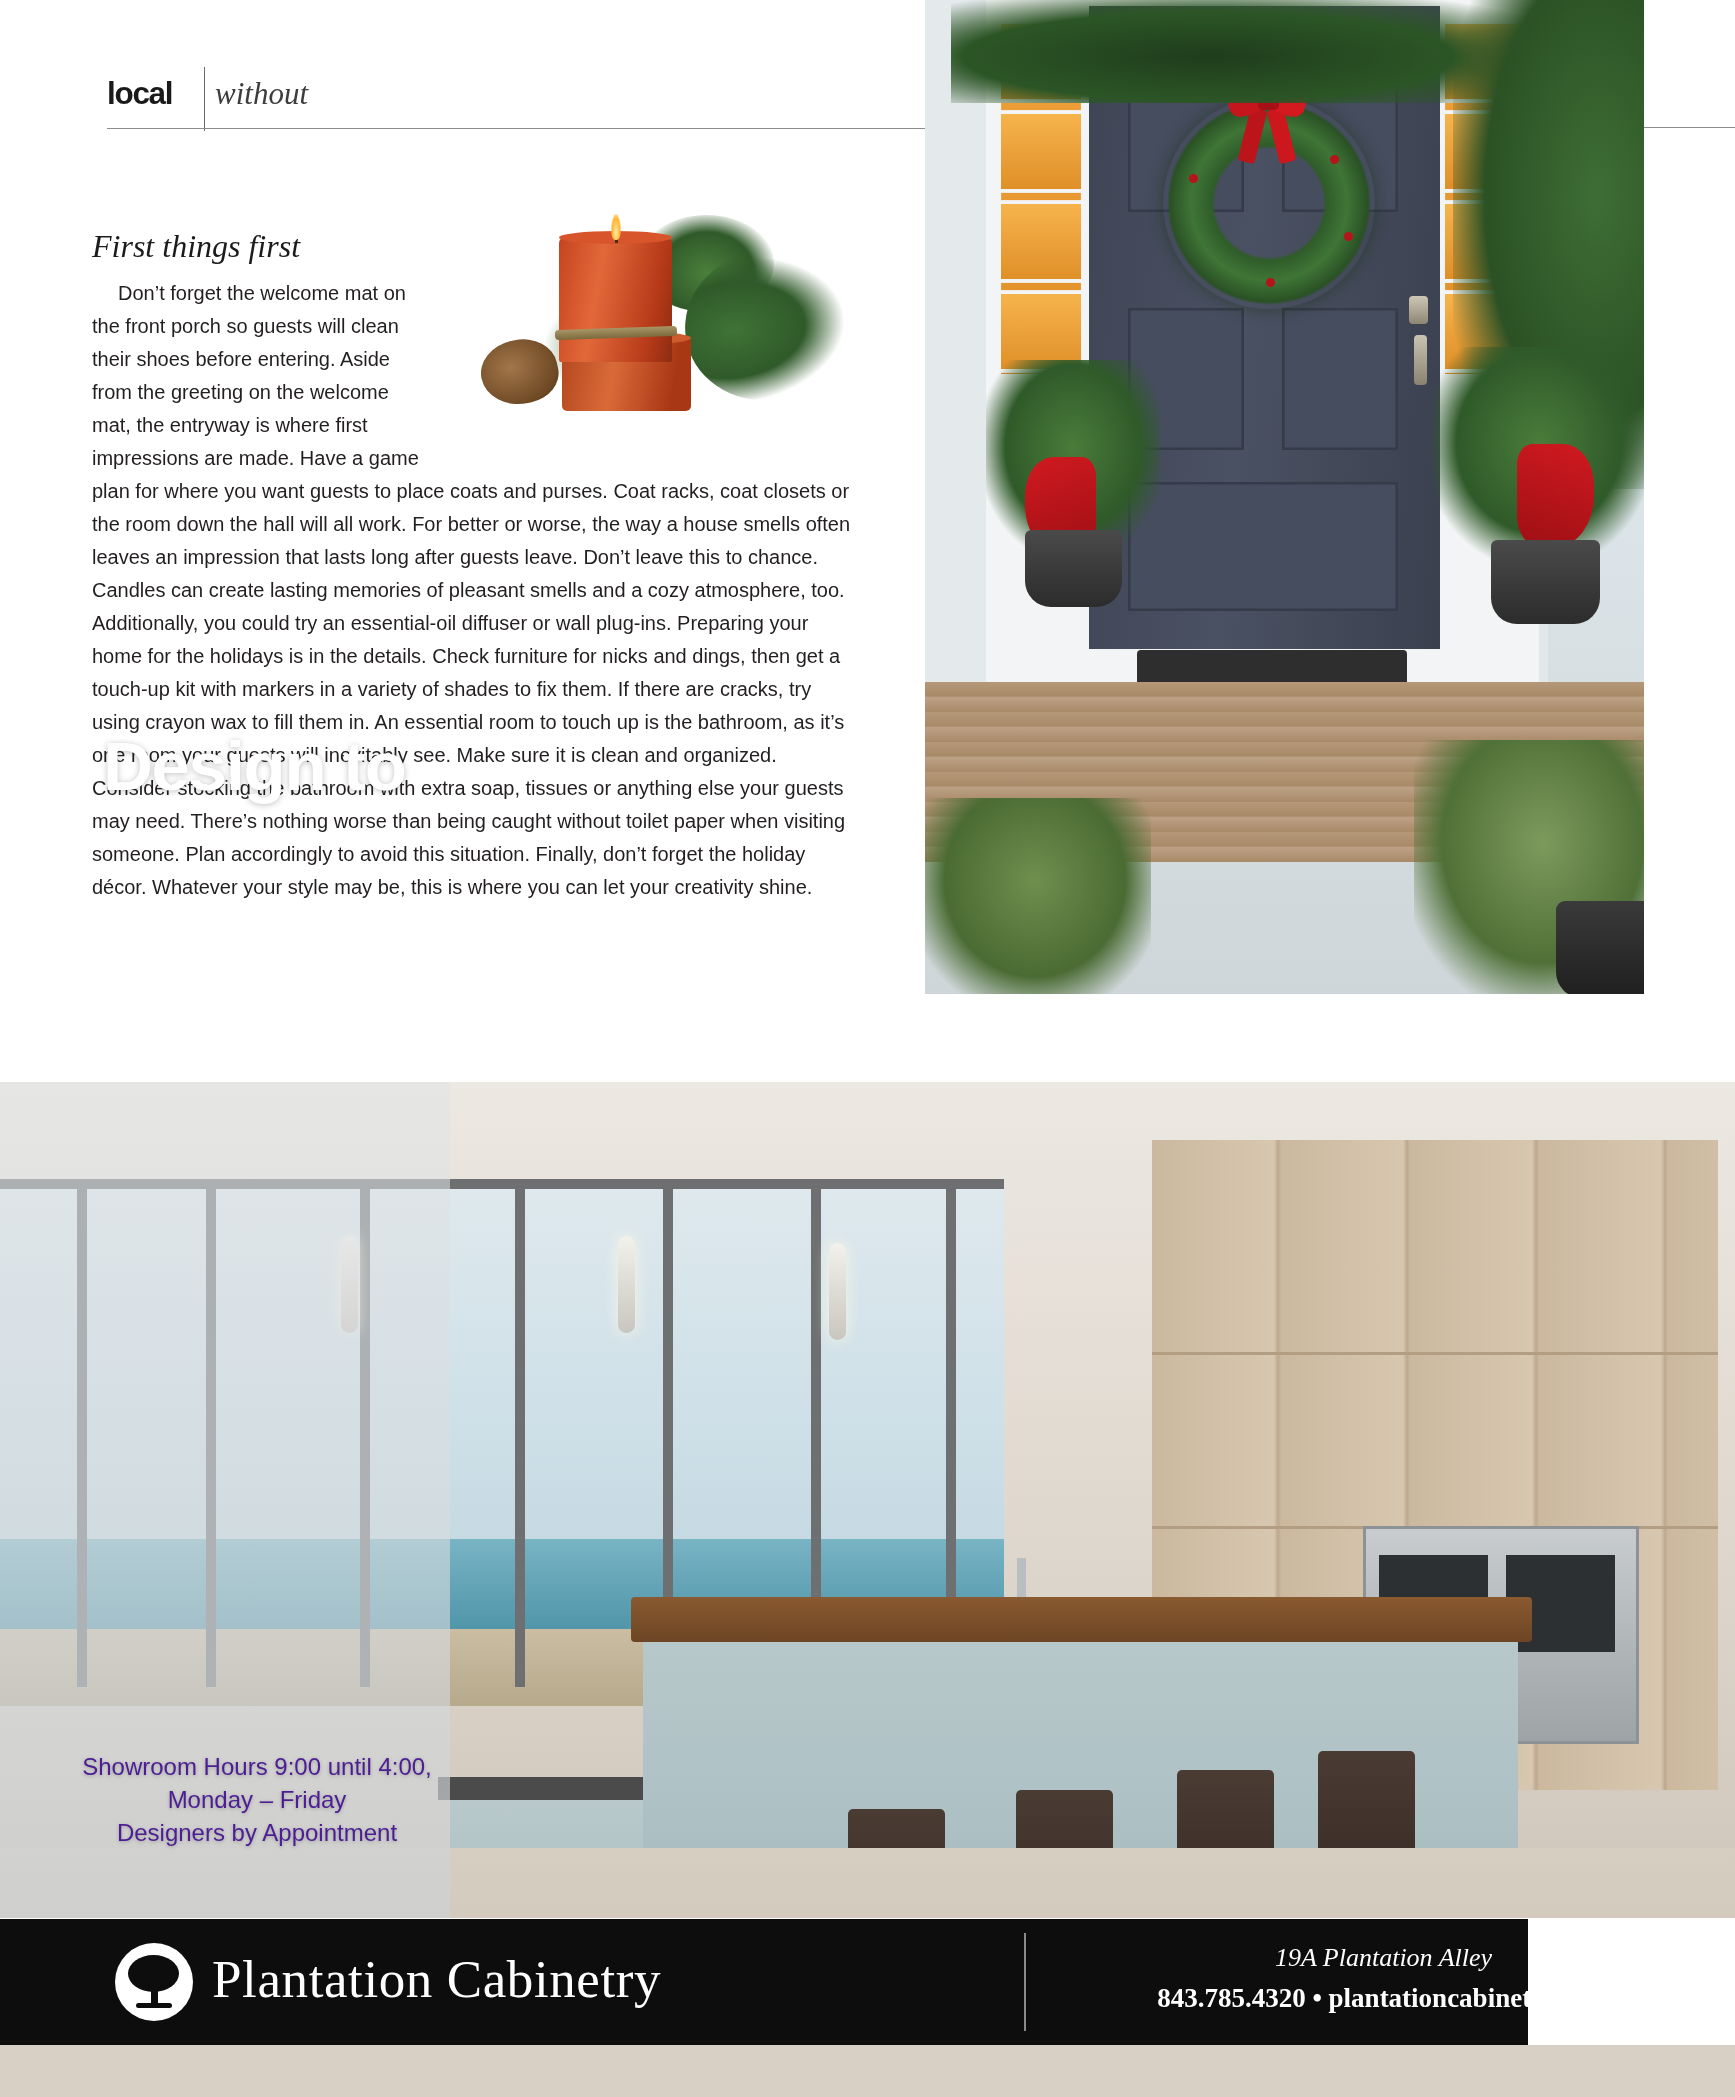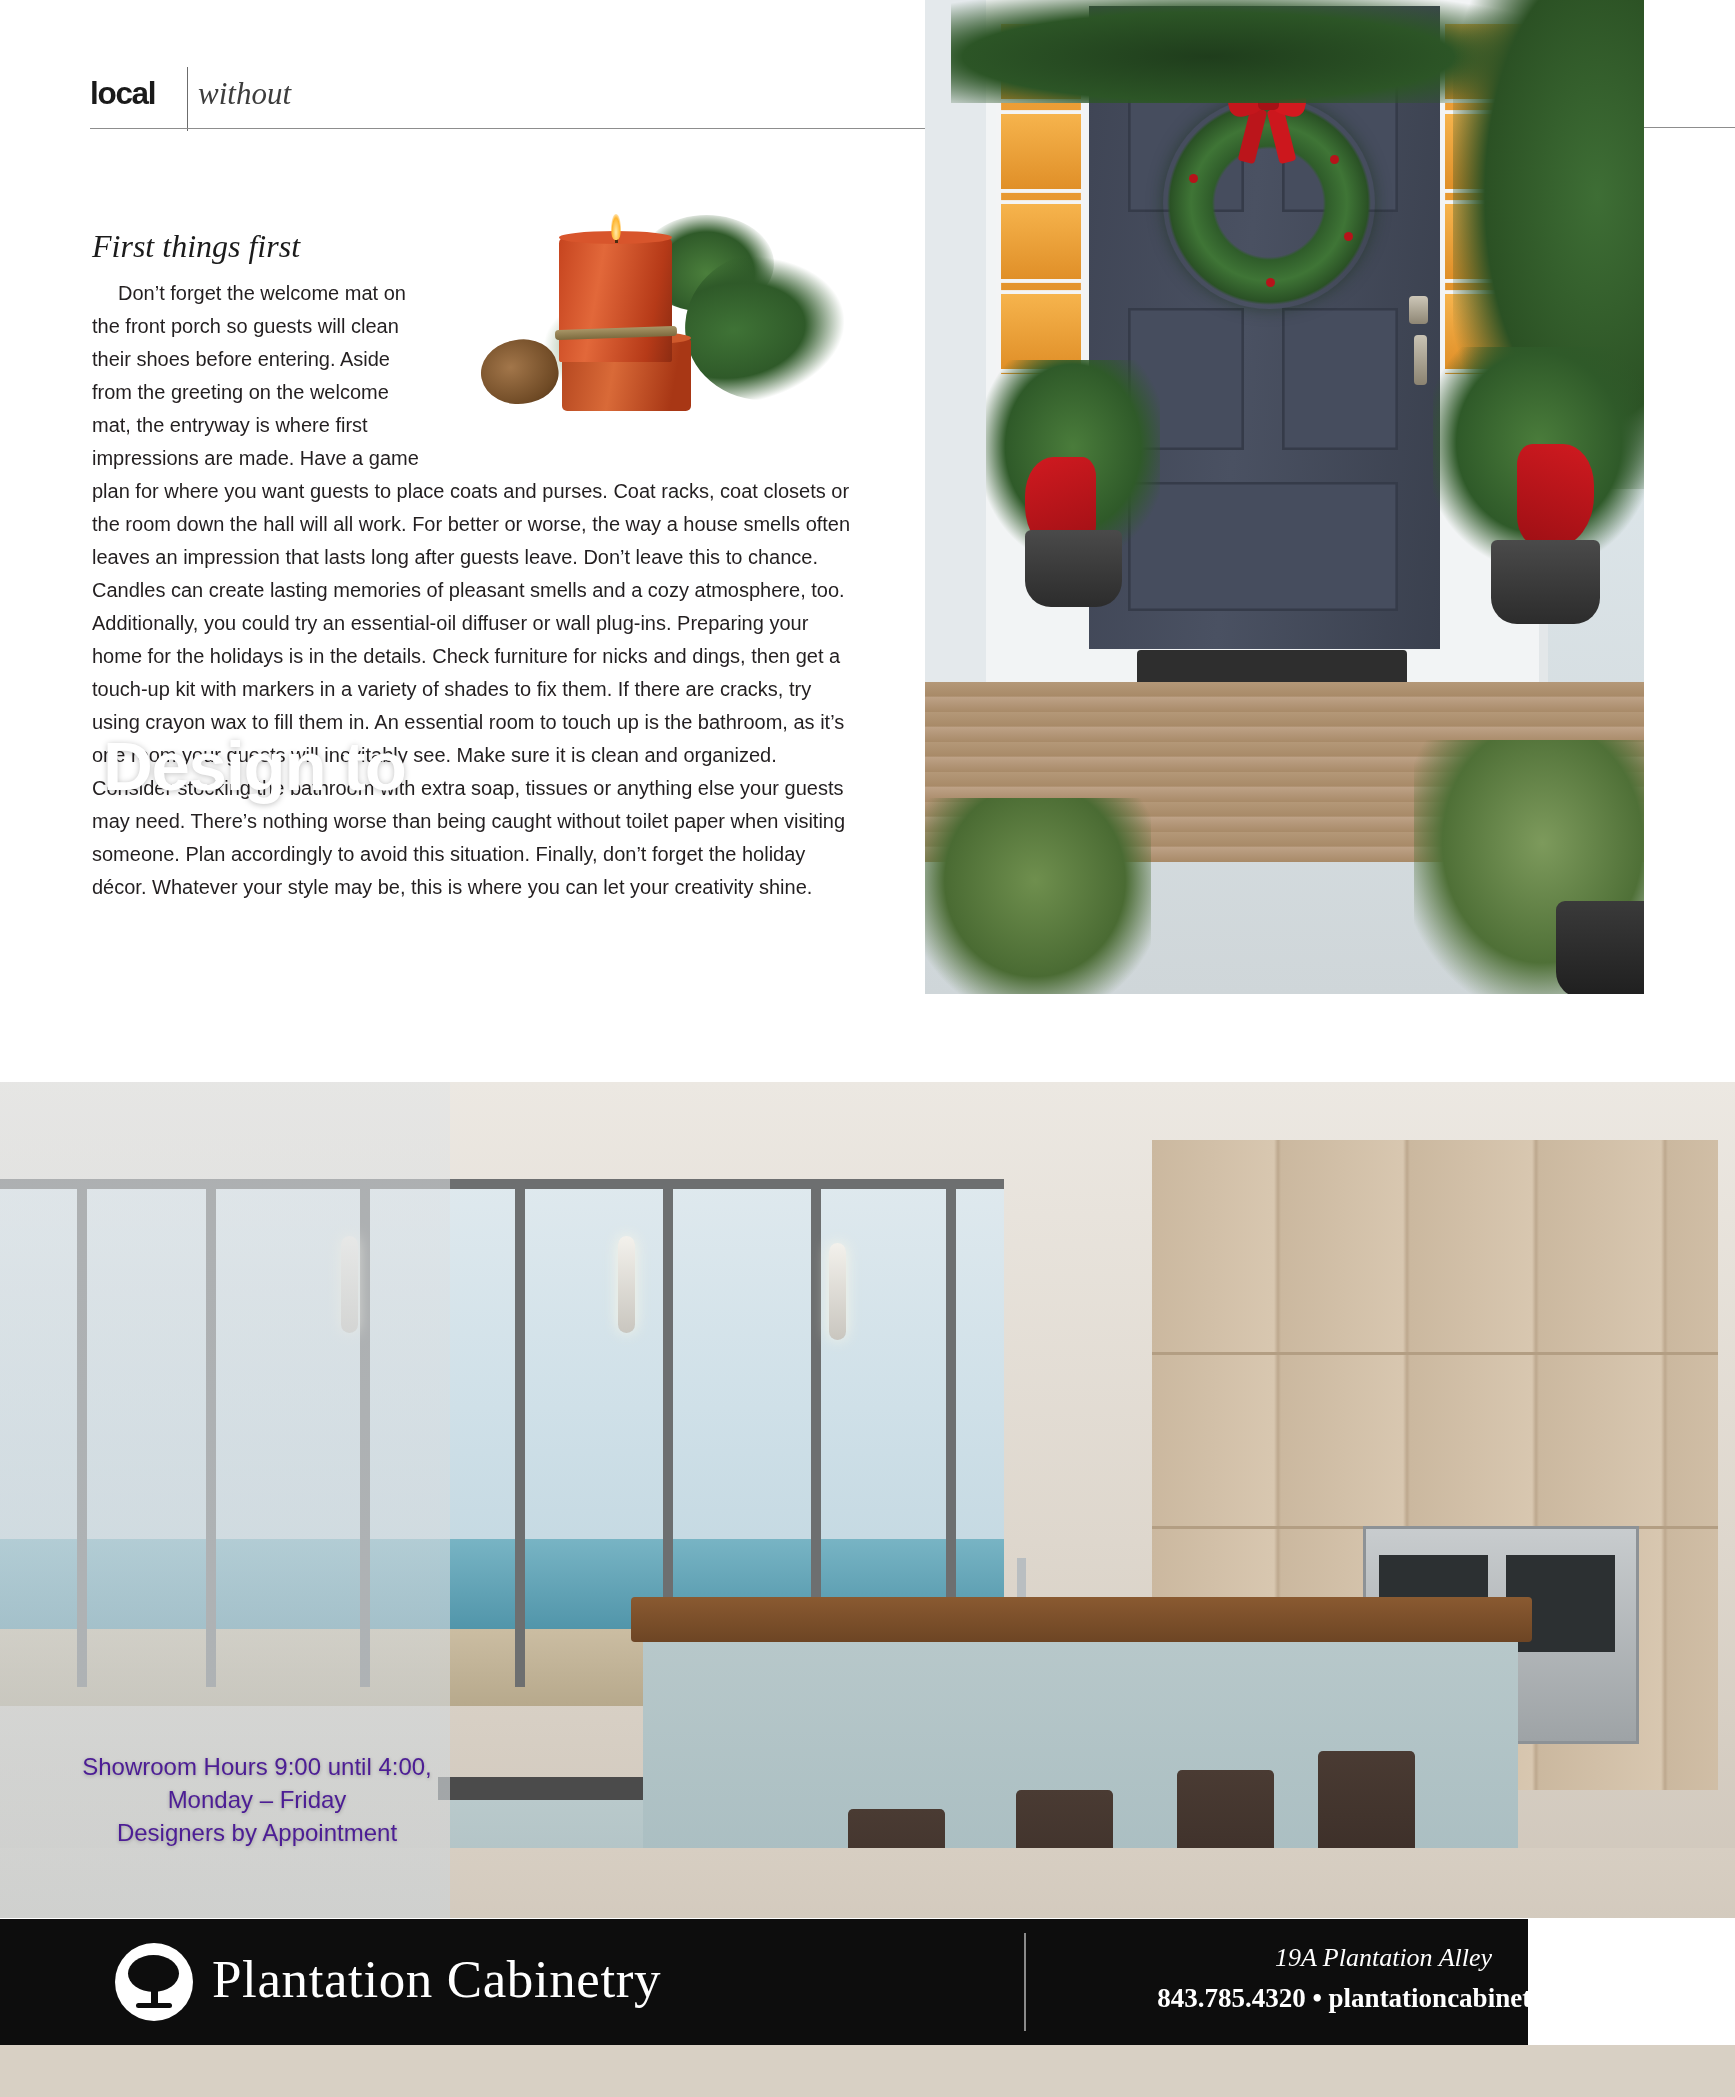--- a/index.html
+++ b/index.html
@@ -11,21 +11,21 @@
     width: 1736px;
     height: 2097px;
     position: relative;
     font-family: "Liberation Sans", sans-serif;
     overflow: hidden;
   }
 
   
   .masthead {
     position: absolute;
-    left: 90px;
+    left: 107px;
     top: 71px;
     width: 849px;
     height: 58px;
   }
   .masthead .local {
     position: absolute;
     left: 0;
     top: 3.9px;
     font-family: "Liberation Sans", sans-serif;
     font-weight: bold;

